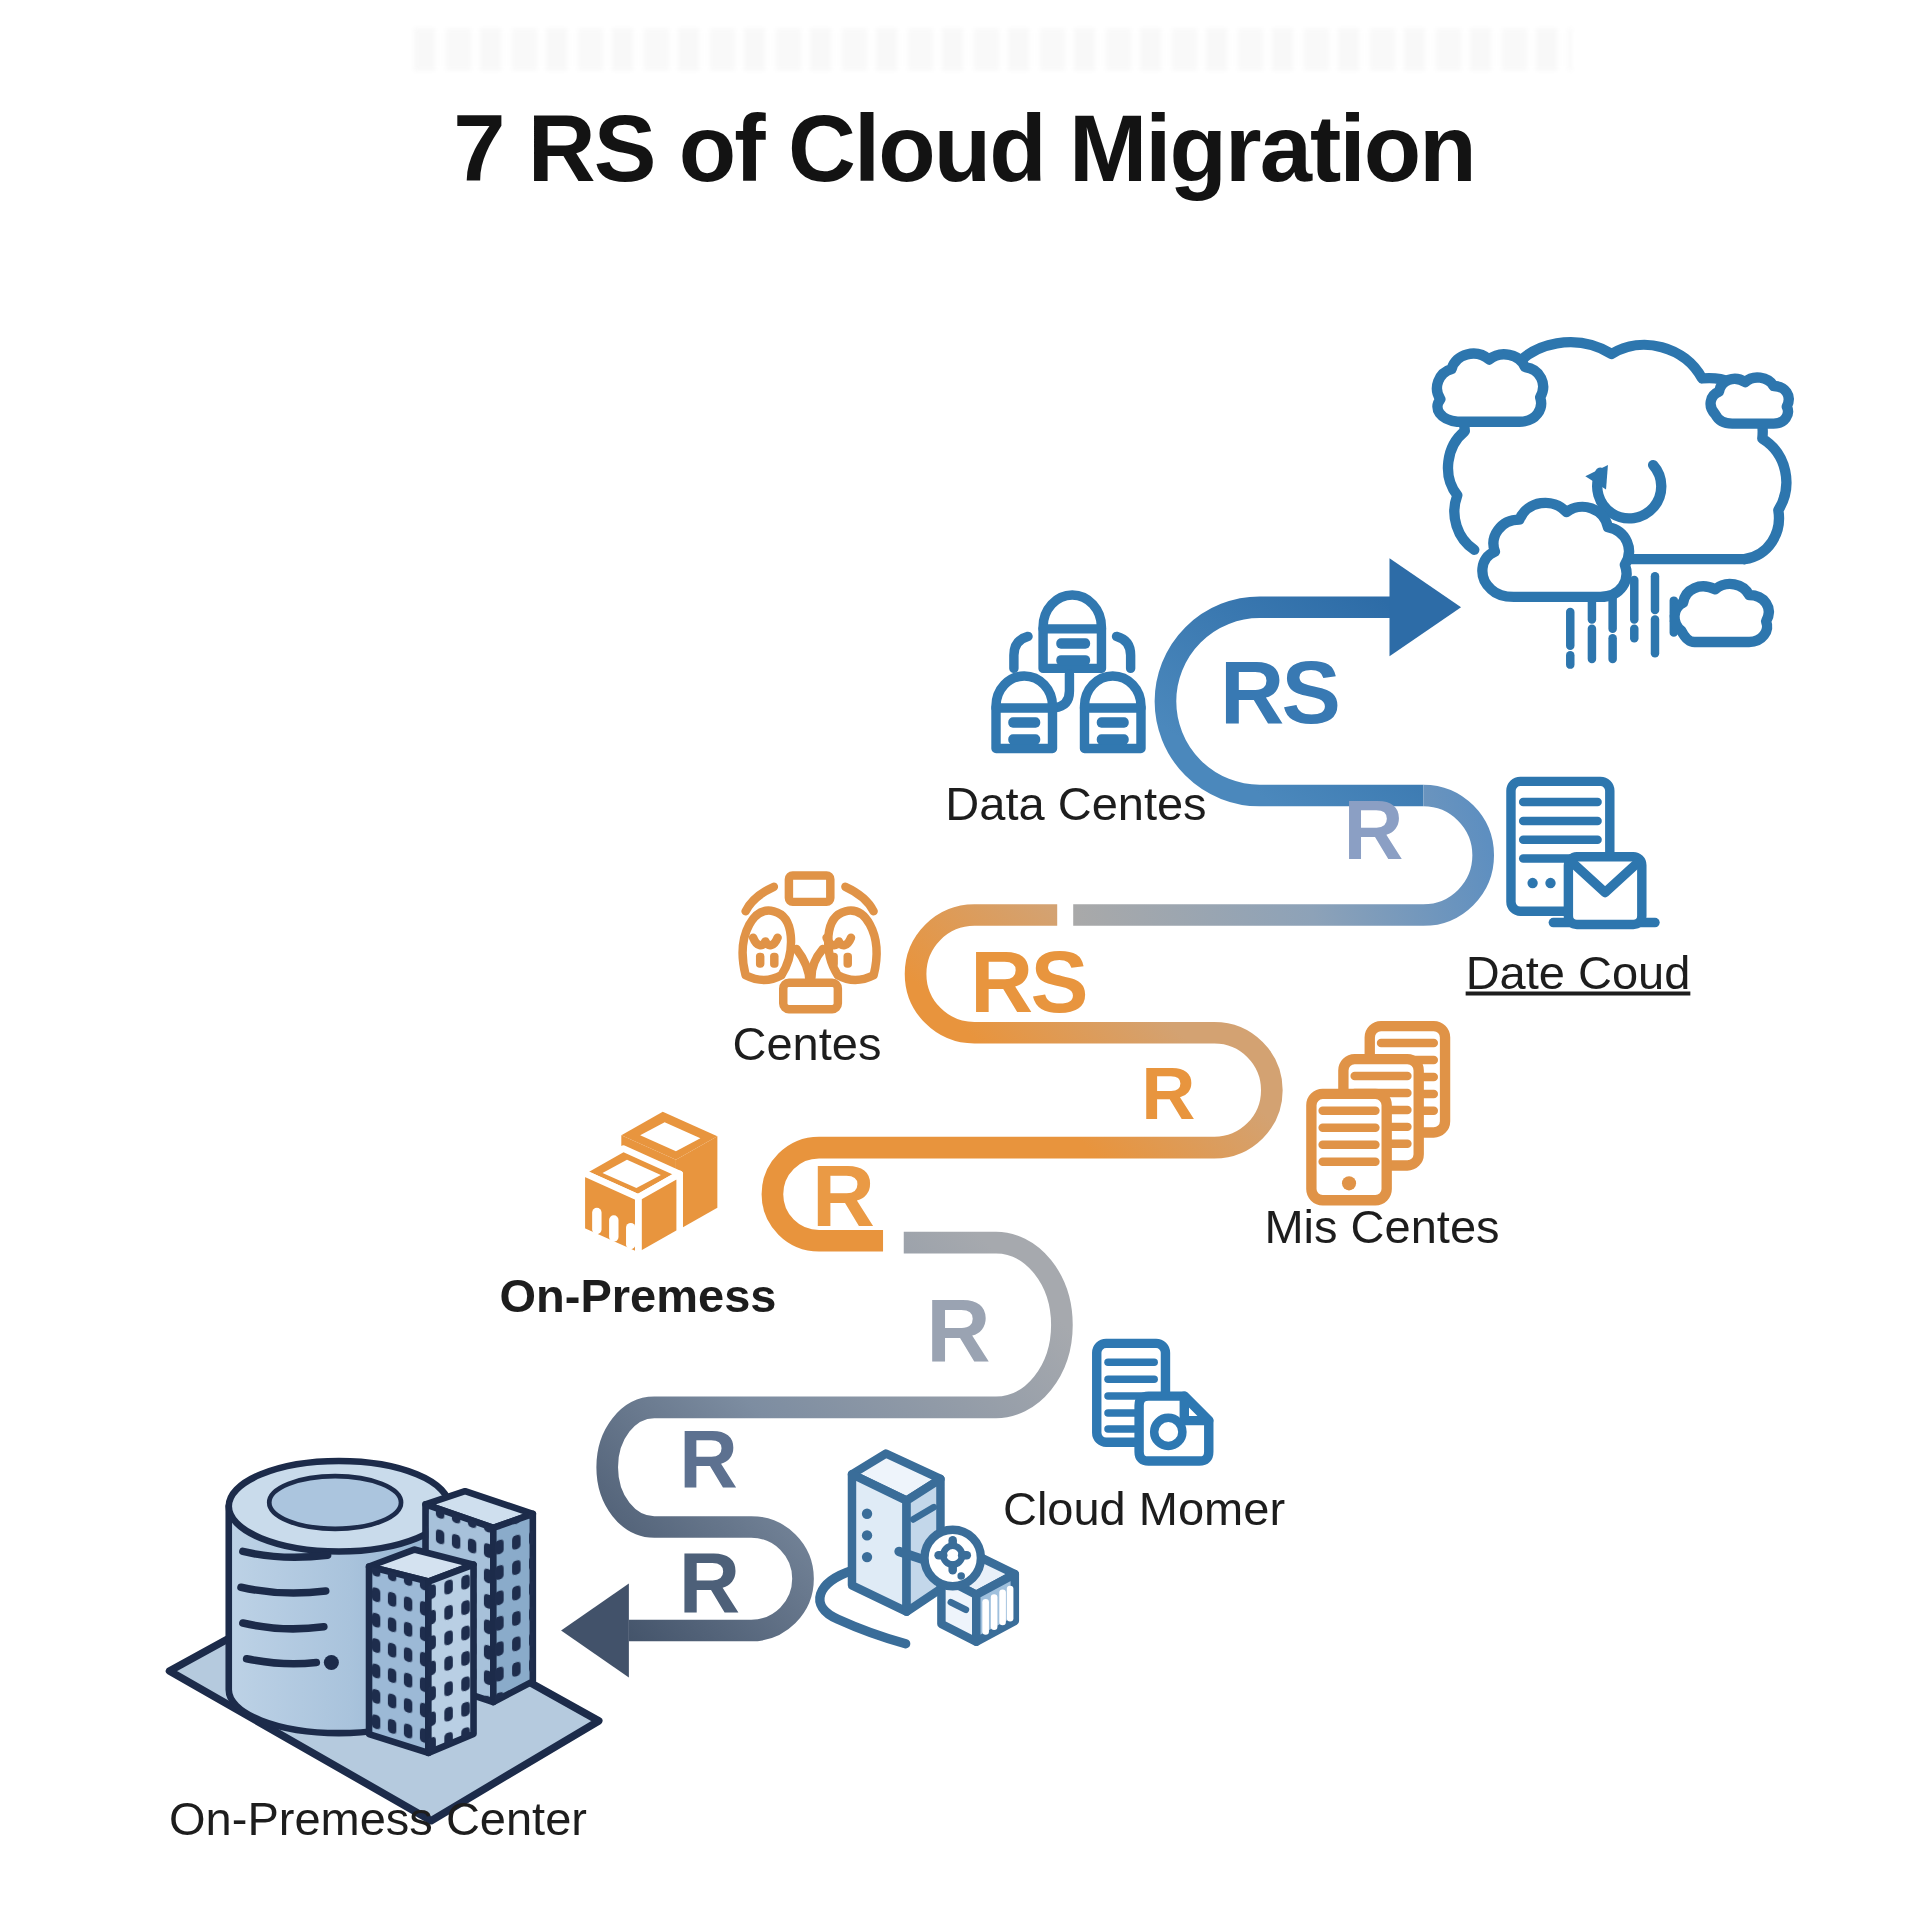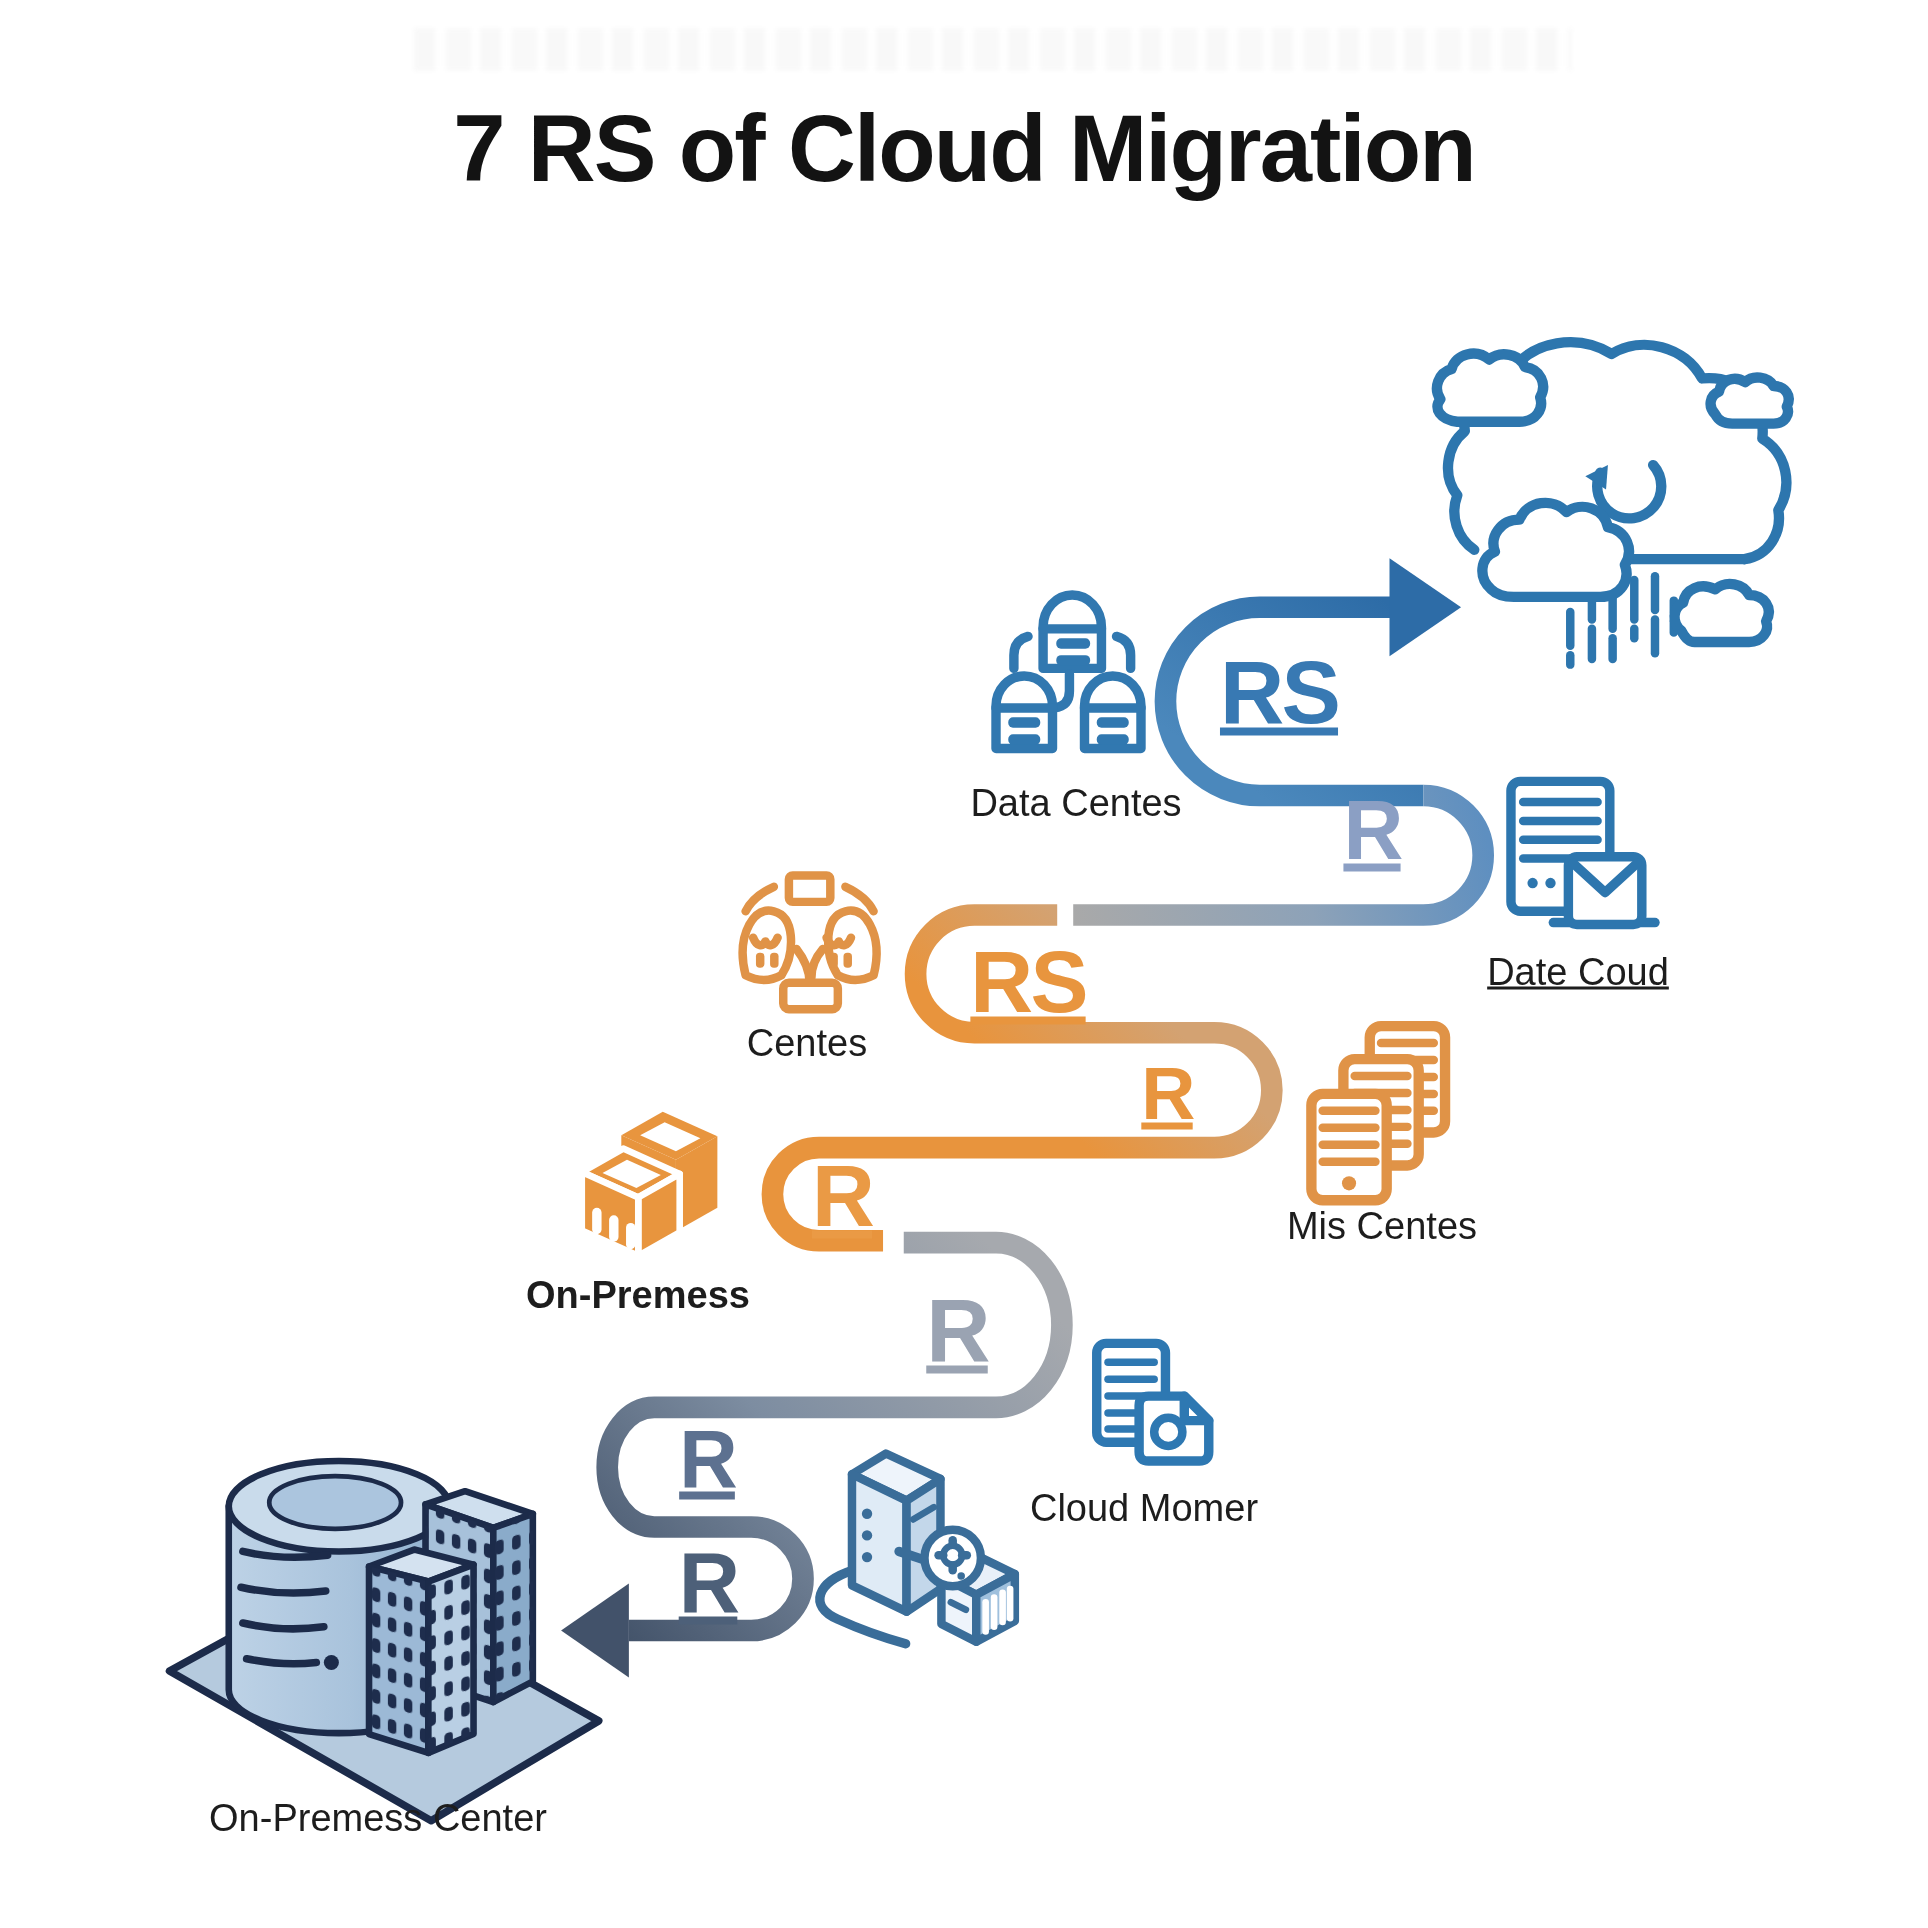--- a/index.html
+++ b/index.html
@@ -4,24 +4,24 @@
 <style>
   html,body{margin:0;padding:0;background:#ffffff;}
   .stage{position:relative;width:1928px;height:1928px;background:#ffffff;overflow:hidden;
          font-family:"Liberation Sans",sans-serif;}
   .art{position:absolute;left:0;top:0;width:1928px;height:1928px;}
   .title{position:absolute;left:964px;top:149px;transform:translate(-50%,-50%);
          font-size:94px;font-weight:700;color:#131313;letter-spacing:-1.9px;white-space:nowrap;}
   .ghost-strip{position:absolute;left:414px;top:28px;width:1158px;height:43px;opacity:0.05;
          filter:blur(1.9px);
          background:repeating-linear-gradient(90deg,#888 0 21px,#fff 21px 32px,#999 32px 57px,#fff 57px 66px);}
-  .node-label{position:absolute;transform:translate(-50%,-50%);font-size:38px;color:#1d1d1d;
+  .node-label{position:absolute;transform:translate(-50%,-50%);font-size:47px;color:#1d1d1d;
          white-space:nowrap;}
   .path-letter{position:absolute;transform:translate(-50%,-50%);font-weight:700;
-         letter-spacing:-2.8px;white-space:nowrap;line-height:1;text-decoration:underline;}
+         letter-spacing:-2.8px;white-space:nowrap;line-height:1;}
 </style>
 </head>
 <body>
 
 <div class="stage">
 
   <div class="ghost-strip"></div>
   <div class="title">7 RS of Cloud Migration</div>
 
   <svg class="art" viewBox="0 0 2048 2048">

